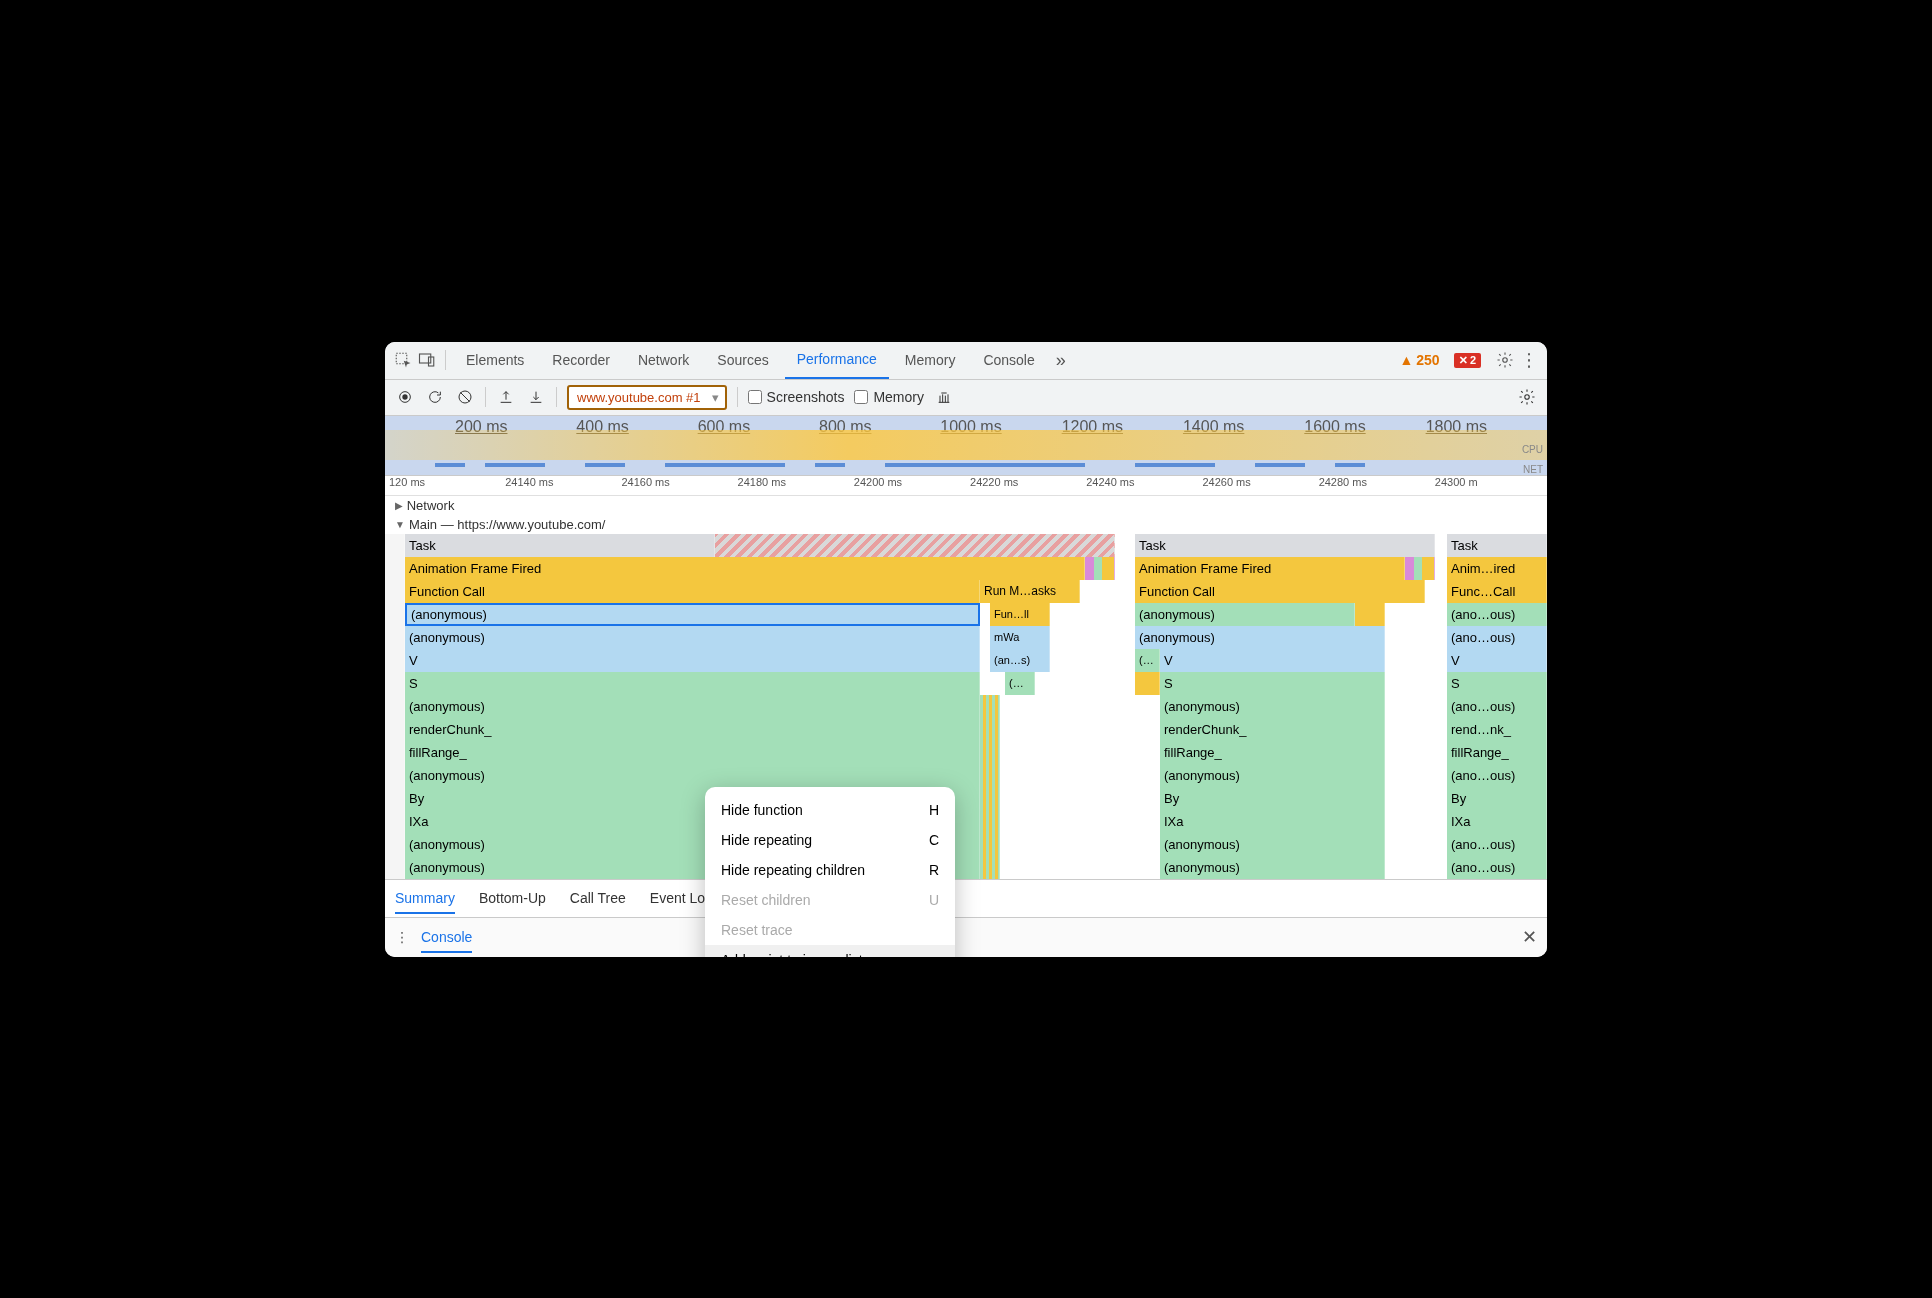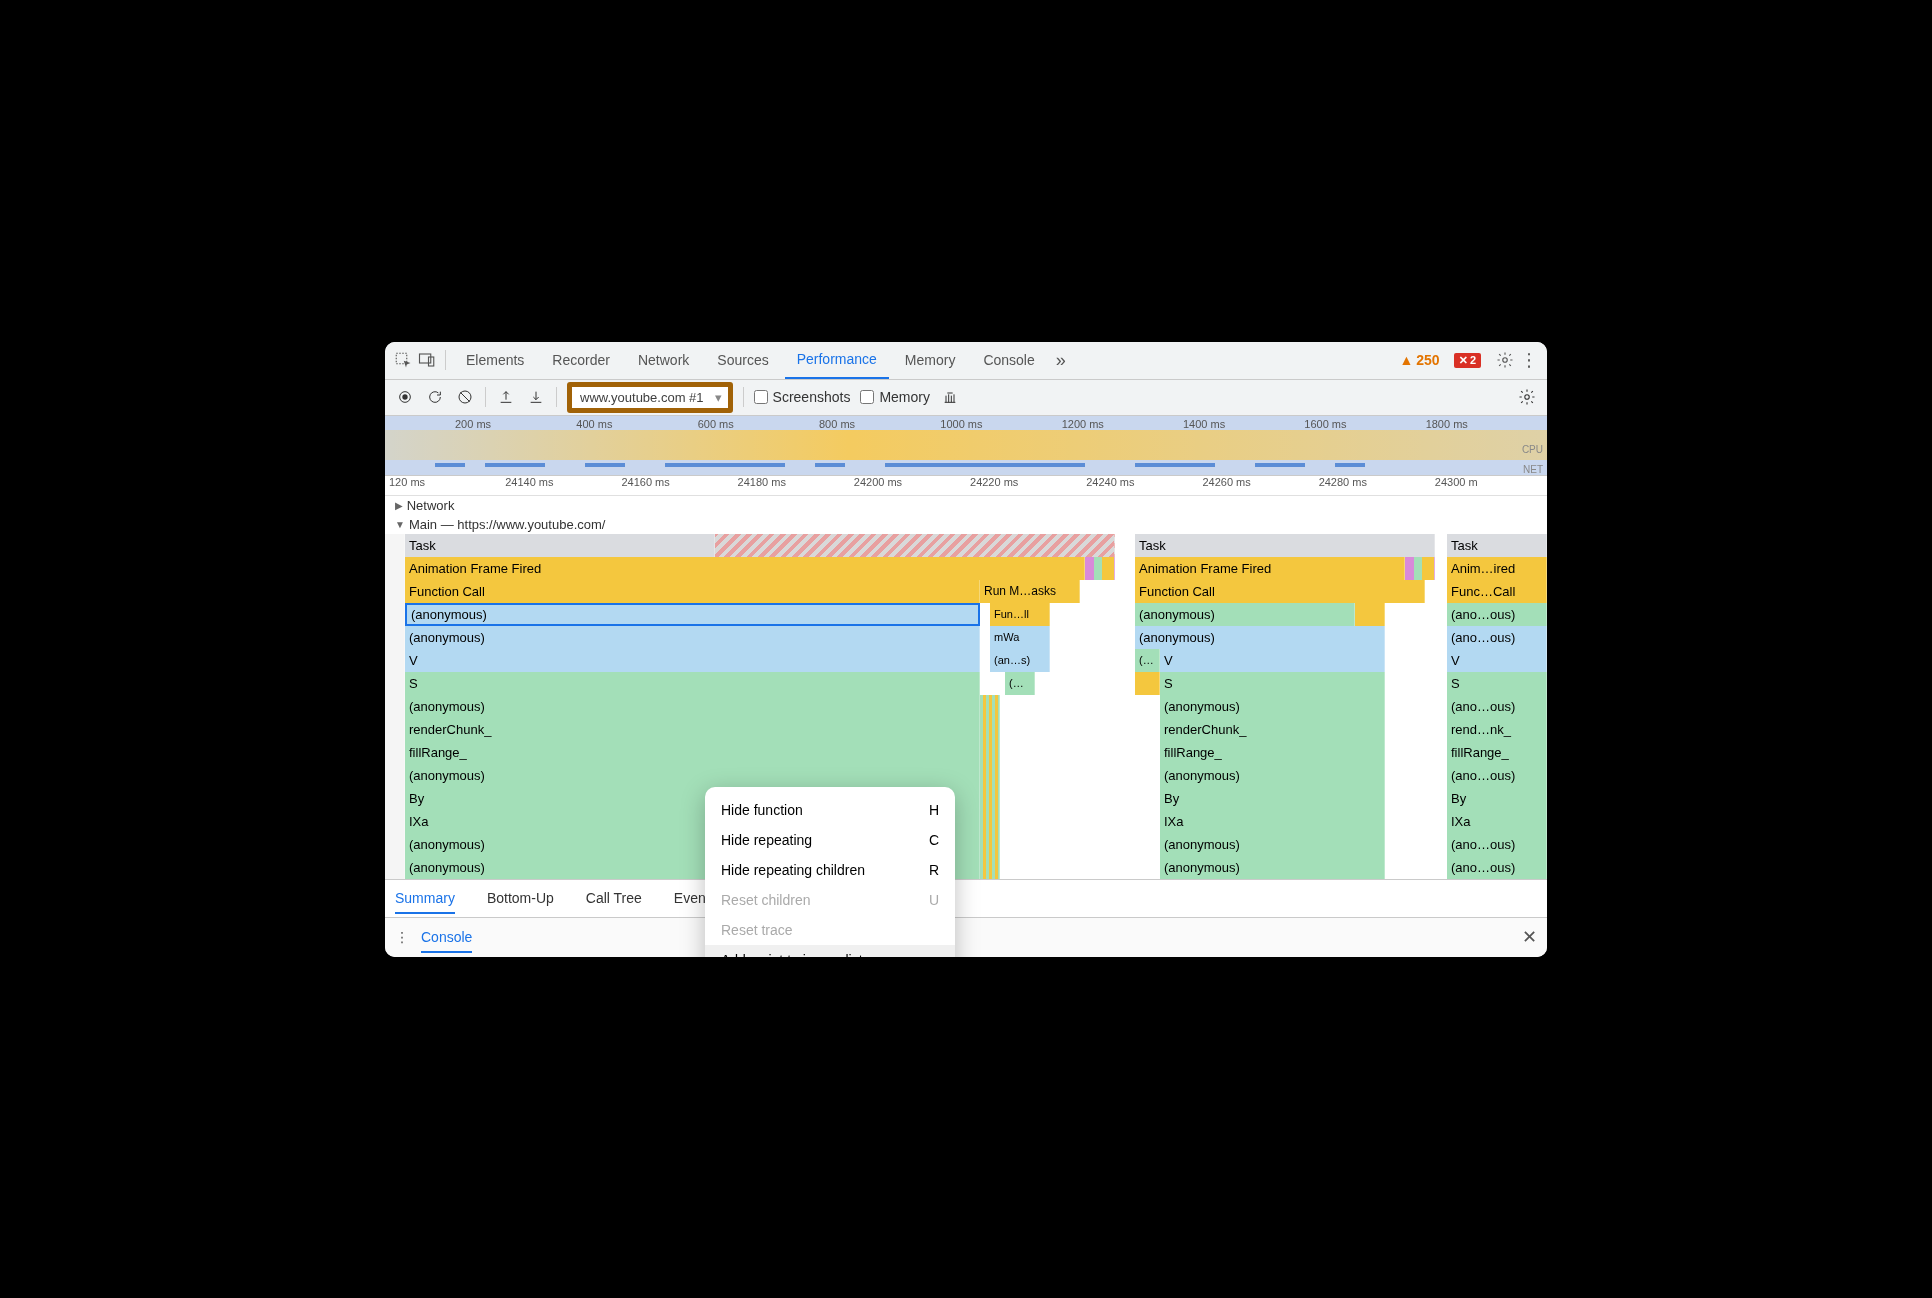--- a/index.html
+++ b/index.html
@@ -11,28 +11,28 @@
 .tl.r { background: #ff5f57; } .tl.y { background: #febc2e; } .tl.g { background: #28c840; }
 .title { width: 100%; text-align: center; font-weight: 600; font-size: 15px; color: #333; }
 .tabbar { height: 38px; background: #f1f3f4; border-bottom: 1px solid #cacaca; display: flex; align-items: center; padding: 0 8px; gap: 4px; font-size: 14px; color: #555; }
 .tabbar .tab { padding: 0 12px; height: 100%; display: flex; align-items: center; cursor: pointer; }
 .tabbar .tab.active { color: #1a73e8; border-bottom: 2px solid #1a73e8; font-weight: 500; }
 .tabbar .spacer { flex: 1; }
 .ico { display: inline-flex; align-items: center; justify-content: center; width: 20px; height: 20px; }
 .warn-badge { color: #e37400; font-weight: 600; display: flex; align-items: center; gap: 3px; margin-right: 10px; }
 .err-badge { background: #d93025; color: #fff; font-size: 11px; padding: 1px 5px; border-radius: 2px; font-weight: 600; display: flex; align-items: center; gap: 2px; margin-right: 10px; }
 .toolbar { height: 36px; background: #f1f3f4; border-bottom: 1px solid #cacaca; display: flex; align-items: center; padding: 0 10px; gap: 10px; font-size: 14px; color: #333; }
-.sel { background: #fff; border: 5px solid #a16207; border-radius: 3px; padding: 3px 24px 3px 8px; font-size: 13px; color: #404040; position: relative; }
+.sel { background: #fff; border: 2px solid #a16207; border-radius: 3px; padding: 3px 24px 3px 8px; font-size: 13px; color: #c2410c; position: relative; }
 .sel::after { content: "▾"; position: absolute; right: 6px; color: #888; }
 .cb { display: flex; align-items: center; gap: 5px; }
 .cb input { width: 14px; height: 14px; }
 .breadcrumb { height: 34px; display: flex; align-items: center; padding: 0 12px; gap: 12px; font-size: 14px; border-bottom: 1px solid #e0e0e0; }
 .breadcrumb .cur { color: #1a73e8; font-weight: 600; }
 .overview { height: 60px; border-bottom: 1px solid #cacaca; background: #c9d7ee; position: relative; overflow: hidden; }
-.ov-ticks { display: flex; font-size: 11px; color: #555; padding: 2px 0 0 70px; }
+.ov-ticks { display: flex; font-size: 16px; color: #555; padding: 2px 0 0 70px; text-decoration: underline; }
 .ov-ticks span { width: 165px; }
 .ov-lbl { position: absolute; right: 4px; font-size: 10px; color: #888; }
 .ov-cpu { position: absolute; top: 14px; left: 0; right: 0; height: 30px; background: linear-gradient(90deg, rgba(255,200,60,0.2) 0%, rgba(255,200,60,0.8) 40%, rgba(255,200,60,0.6) 70%, rgba(255,200,60,0.4) 100%); }
 .ov-net { position: absolute; bottom: 2px; left: 0; right: 0; height: 10px; }
 .ov-net .bar { position: absolute; height: 4px; background: #5b8dd6; }
 .ruler { height: 20px; display: flex; font-size: 11px; color: #555; border-bottom: 1px solid #e0e0e0; padding-left: 0; }
 .ruler span { width: 125px; text-align: left; padding-left: 4px; }
 .track-lbl { font-size: 13px; color: #333; padding: 2px 4px 2px 10px; display: flex; align-items: center; gap: 4px; }
 .track-lbl .tri { font-size: 10px; color: #666; }
 .flame { position: relative; }
@@ -46,21 +46,21 @@
 .bluecell { background: #b3d9f2; color: #000; }
 .selcell { background: #b3d9f2; border: 2px solid #1a73e8; box-sizing: border-box; }
 .stripes { background: repeating-linear-gradient(90deg, #a3dfb8 0, #a3dfb8 3px, #f4c73e 3px, #f4c73e 6px); }
 .small-multi { background: linear-gradient(90deg, #d98ad9 30%, #a3dfb8 30%, #a3dfb8 60%, #f4c73e 60%); }
 .pale { background: #f5f5f5; }
 .ctxmenu { position: absolute; left: 320px; top: 445px; width: 250px; background: #fff; border-radius: 10px; box-shadow: 0 6px 24px rgba(0,0,0,0.25); padding: 8px 0; z-index: 100; font-size: 14px; }
 .ctxmenu .item { padding: 7px 16px; display: flex; justify-content: space-between; cursor: pointer; }
 .ctxmenu .item.disabled { color: #aaa; cursor: default; }
 .ctxmenu .item.hover { background: #f0f0f0; }
 .cursor { position: absolute; left: 545px; top: 630px; font-size: 16px; z-index: 101; pointer-events: none; }
-.bottom-tabs { height: 38px; border-top: 1px solid #cacaca; display: flex; align-items: center; padding: 0 10px; gap: 32px; font-size: 14px; color: #333; }
+.bottom-tabs { height: 38px; border-top: 1px solid #cacaca; display: flex; align-items: center; padding: 0 10px; gap: 24px; font-size: 14px; color: #333; }
 .bottom-tabs .bt { cursor: pointer; }
 .bottom-tabs .bt.active { color: #1a73e8; border-bottom: 2px solid #1a73e8; padding-bottom: 6px; margin-bottom: -8px; }
 .console-drawer { height: 40px; border-top: 1px solid #cacaca; background: #fafafa; display: flex; align-items: center; padding: 0 10px; gap: 12px; font-size: 14px; }
 .console-drawer .lbl { color: #1a73e8; border-bottom: 2px solid #1a73e8; padding-bottom: 6px; margin-bottom: -8px; }
 .console-drawer .close { margin-left: auto; font-size: 18px; color: #555; cursor: pointer; }
 svg { stroke: currentColor; fill: none; stroke-width: 1.5; }
 </style>
 </head>
 <body>
 

